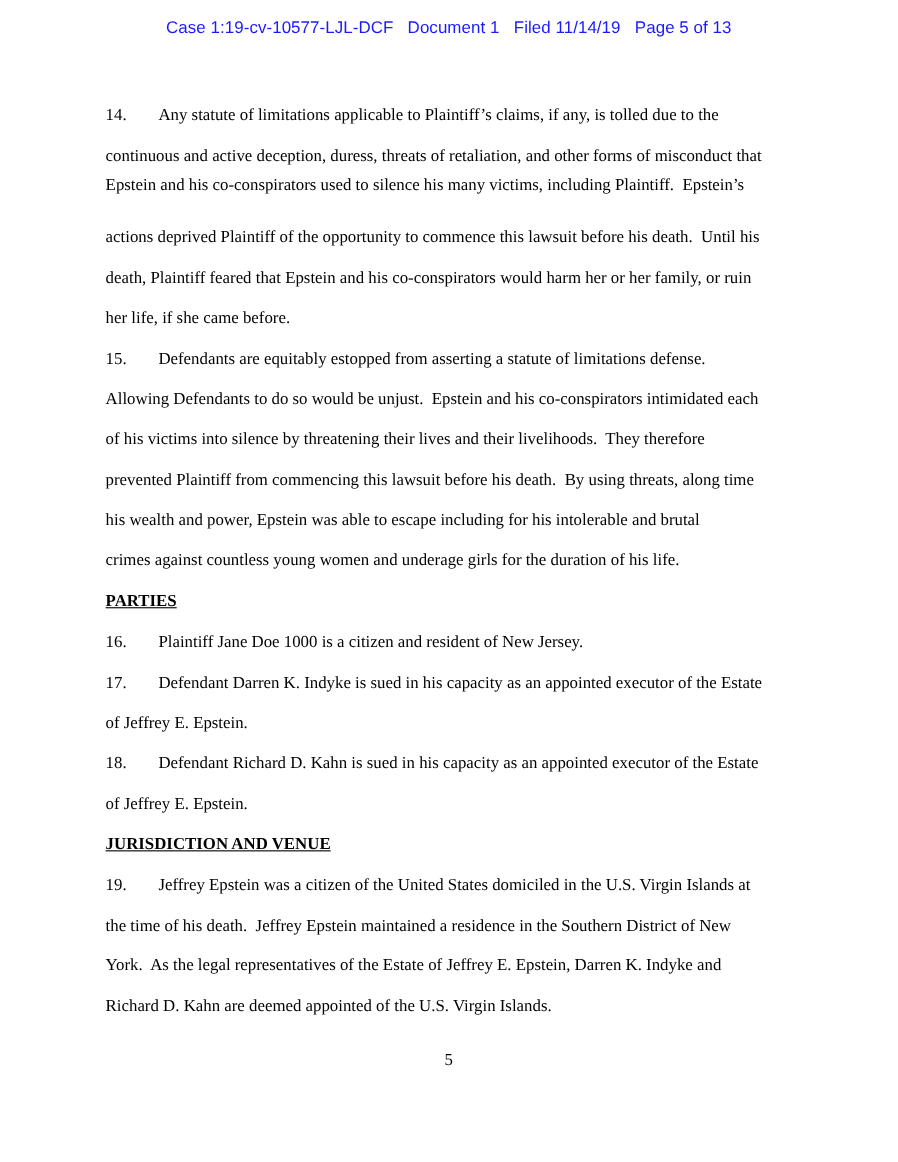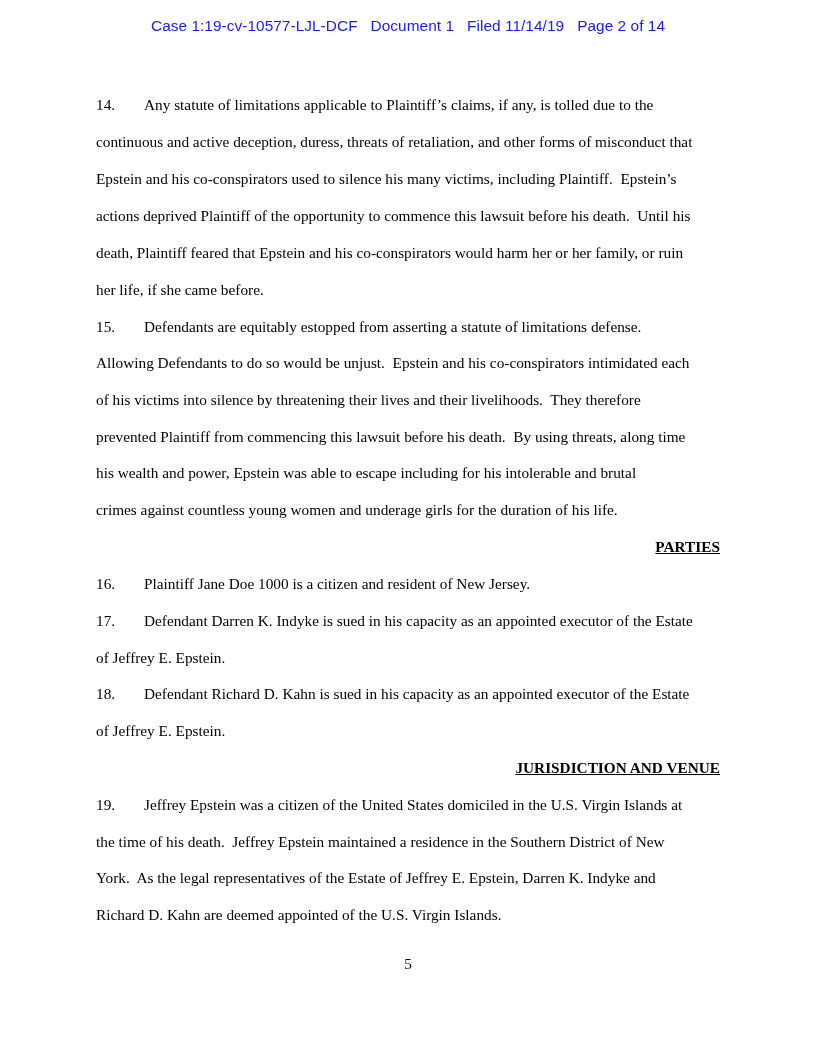--- a/index.html
+++ b/index.html
@@ -13,40 +13,40 @@
   }
   .header span { white-space: pre; }
   .page {
     position: absolute; left: 96px; top: 0; width: 624px;
     font-family: "Liberation Serif", serif;
     font-size: 15.3px; color: #000; line-height: 36.8px;
   }
   .line { position: absolute; left: 0; white-space: pre; height: 20px; line-height: 20px; }
   .num { display: inline-block; width: 48px; font-family: Liberation Serif, serif; }
   .heading {
-    position: absolute; left: 0; width: 624px; text-align: right;
+    position: absolute; left: 0; width: 624px; text-align: left;
     font-weight: bold; text-decoration: underline; height: 20px; line-height: 20px;
   }
   .pagenum {
     position: absolute; left: 0; width: 624px; text-align: center; top: 954px;
     height: 20px; line-height: 20px;
   }
 </style>
 </head>
 <body>
 
 <div class="header">
-  <span>Case 1:19-cv-10577-LJL-DCF</span><span>   </span><span>Document 1</span><span>   </span><span>Filed 11/14/19</span><span>   </span><span>Page 2 of 14</span>
+  <span>Case 1:19-cv-10577-LJL-DCF</span><span>   </span><span>Document 1</span><span>   </span><span>Filed 11/14/19</span><span>   </span><span>Page 5 of 13</span>
 </div>
 
 <div class="page">
 
   <div class="line" style="top:95px"><span class="num">14.</span><span>Any statute of limitations applicable to Plaintiff’s claims, if any, is tolled due to the</span></div>
   <div class="line" style="top:132px">continuous and active deception, duress, threats of retaliation, and other forms of misconduct that</div>
-  <div class="line" style="top:169px">Epstein and his co-conspirators used to silence his many victims, including Plaintiff.  Epstein’s</div>
+  <div class="line" style="top:159px">Epstein and his co-conspirators used to silence his many victims, including Plaintiff.  Epstein’s</div>
   <div class="line" style="top:206px">actions deprived Plaintiff of the opportunity to commence this lawsuit before his death.  Until his</div>
   <div class="line" style="top:243px">death, Plaintiff feared that Epstein and his co-conspirators would harm her or her family, or ruin</div>
   <div class="line" style="top:280px">her life, if she came before.</div>
 
   <div class="line" style="top:317px"><span class="num">15.</span><span>Defendants are equitably estopped from asserting a statute of limitations defense.</span></div>
   <div class="line" style="top:353px">Allowing Defendants to do so would be unjust.  Epstein and his co-conspirators intimidated each</div>
   <div class="line" style="top:390px">of his victims into silence by threatening their lives and their livelihoods.  They therefore</div>
   <div class="line" style="top:427px">prevented Plaintiff from commencing this lawsuit before his death.  By using threats, along time</div>
   <div class="line" style="top:463px">his wealth and power, Epstein was able to escape including for his intolerable and brutal</div>
   <div class="line" style="top:500px">crimes against countless young women and underage girls for the duration of his life.</div>

